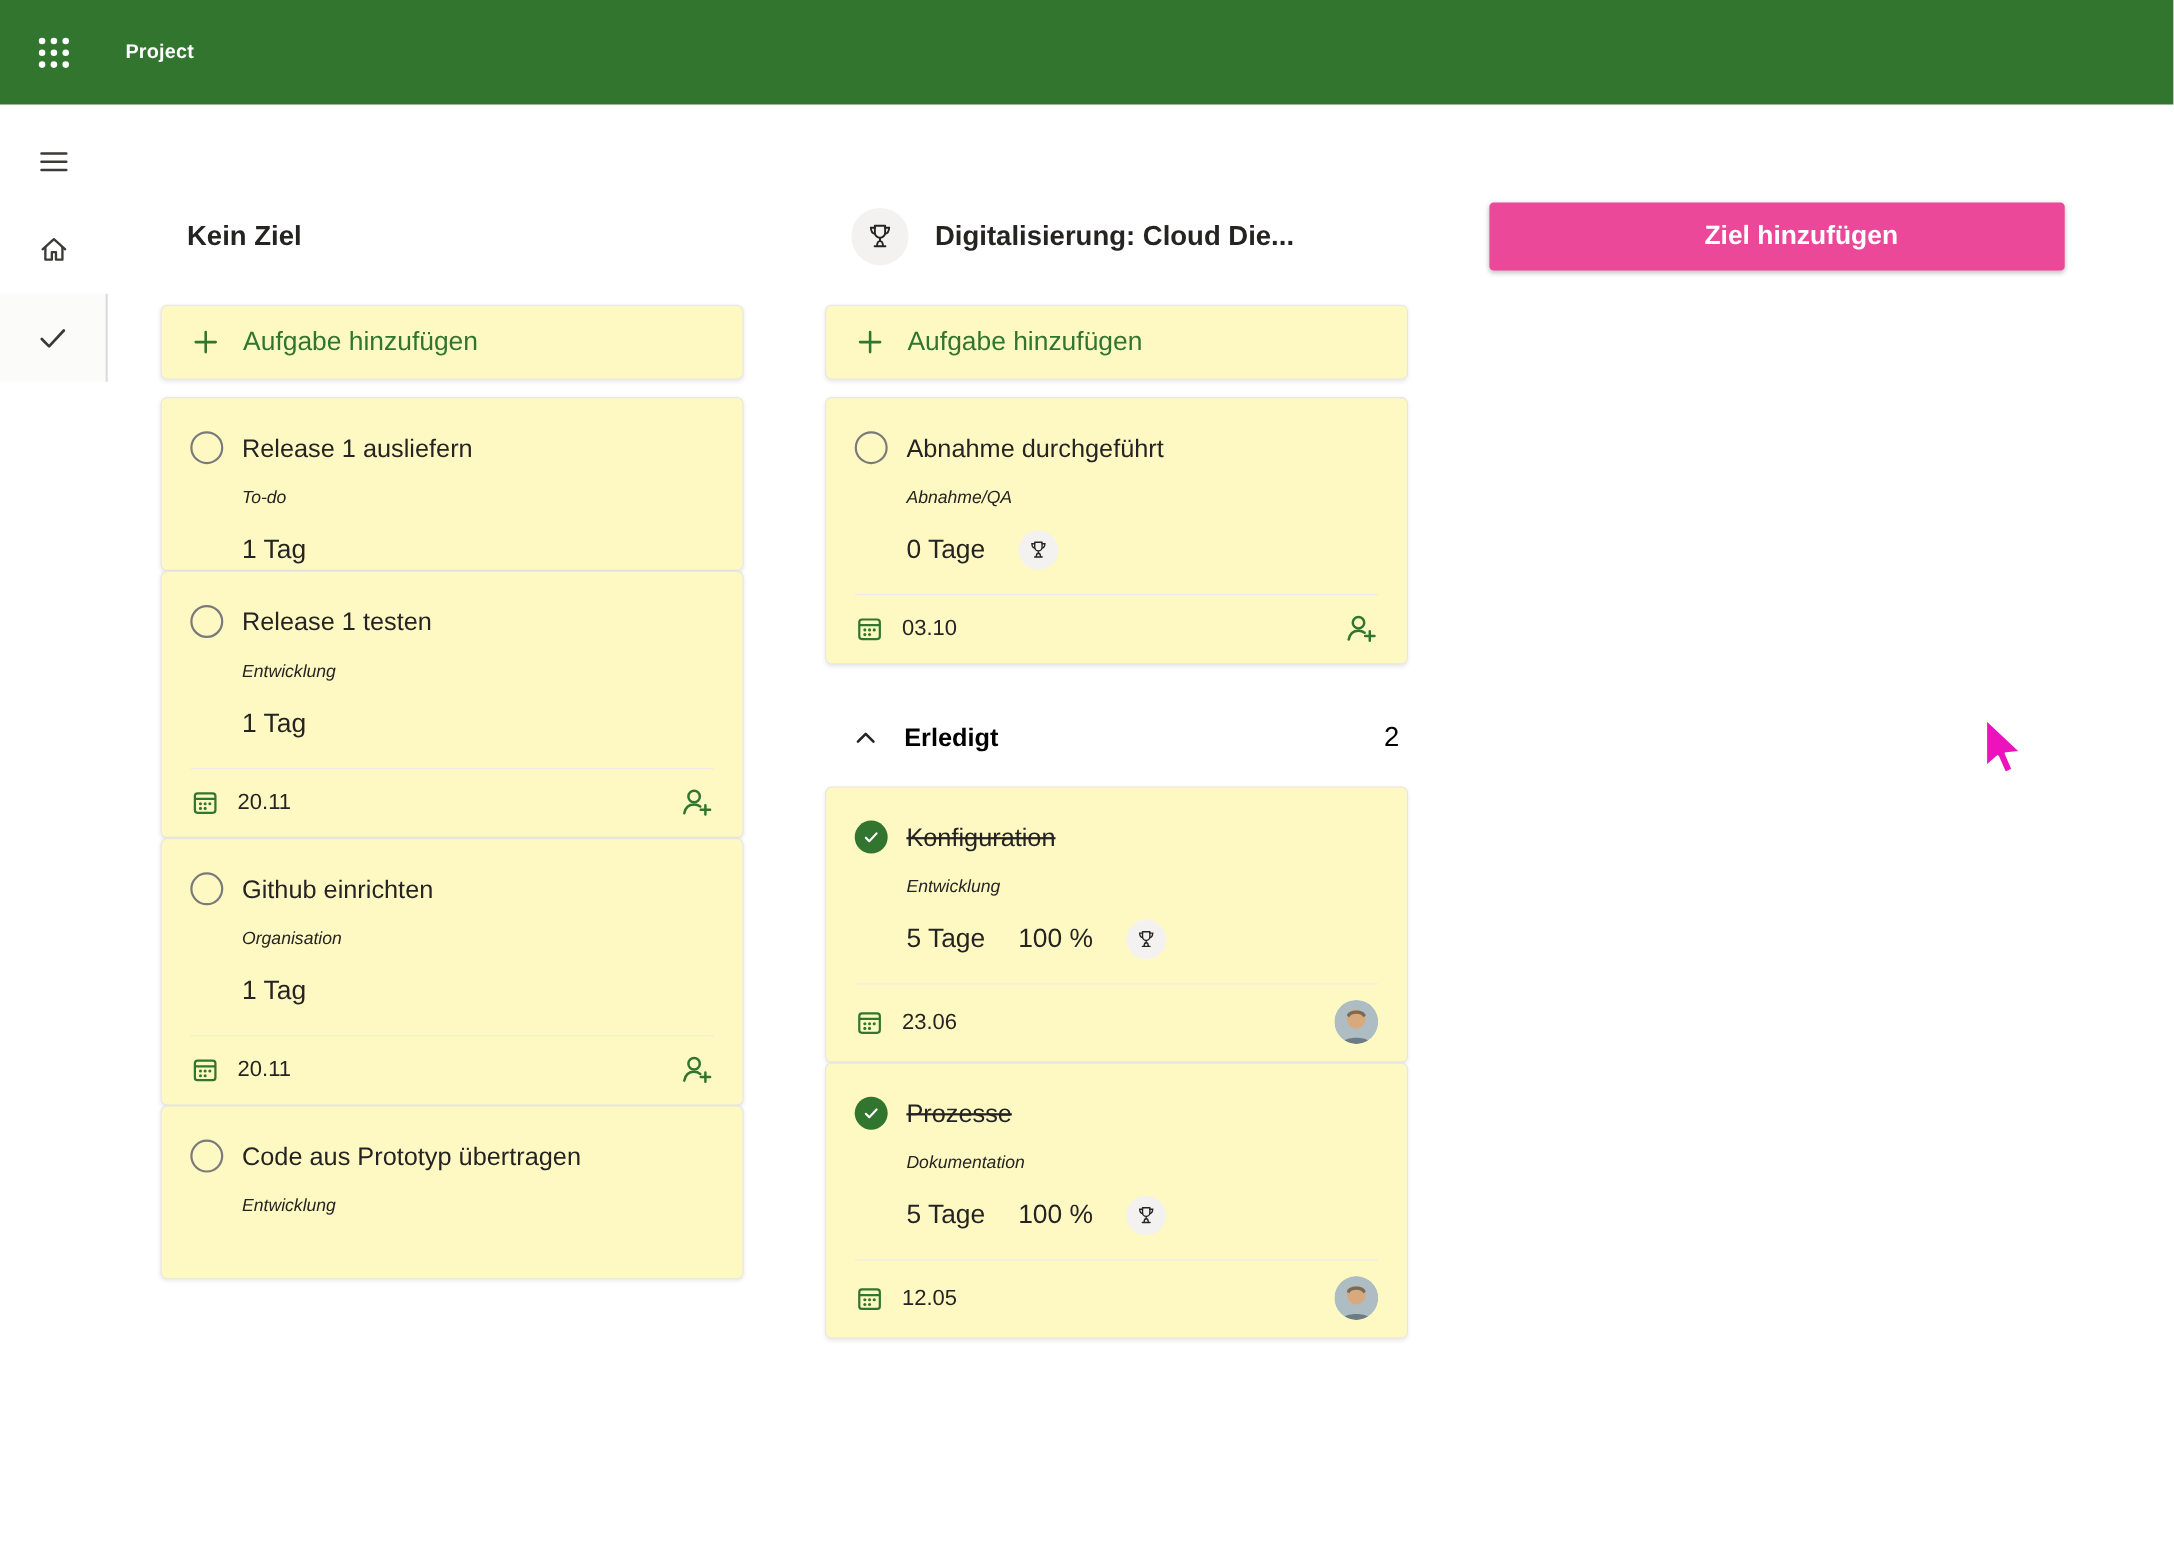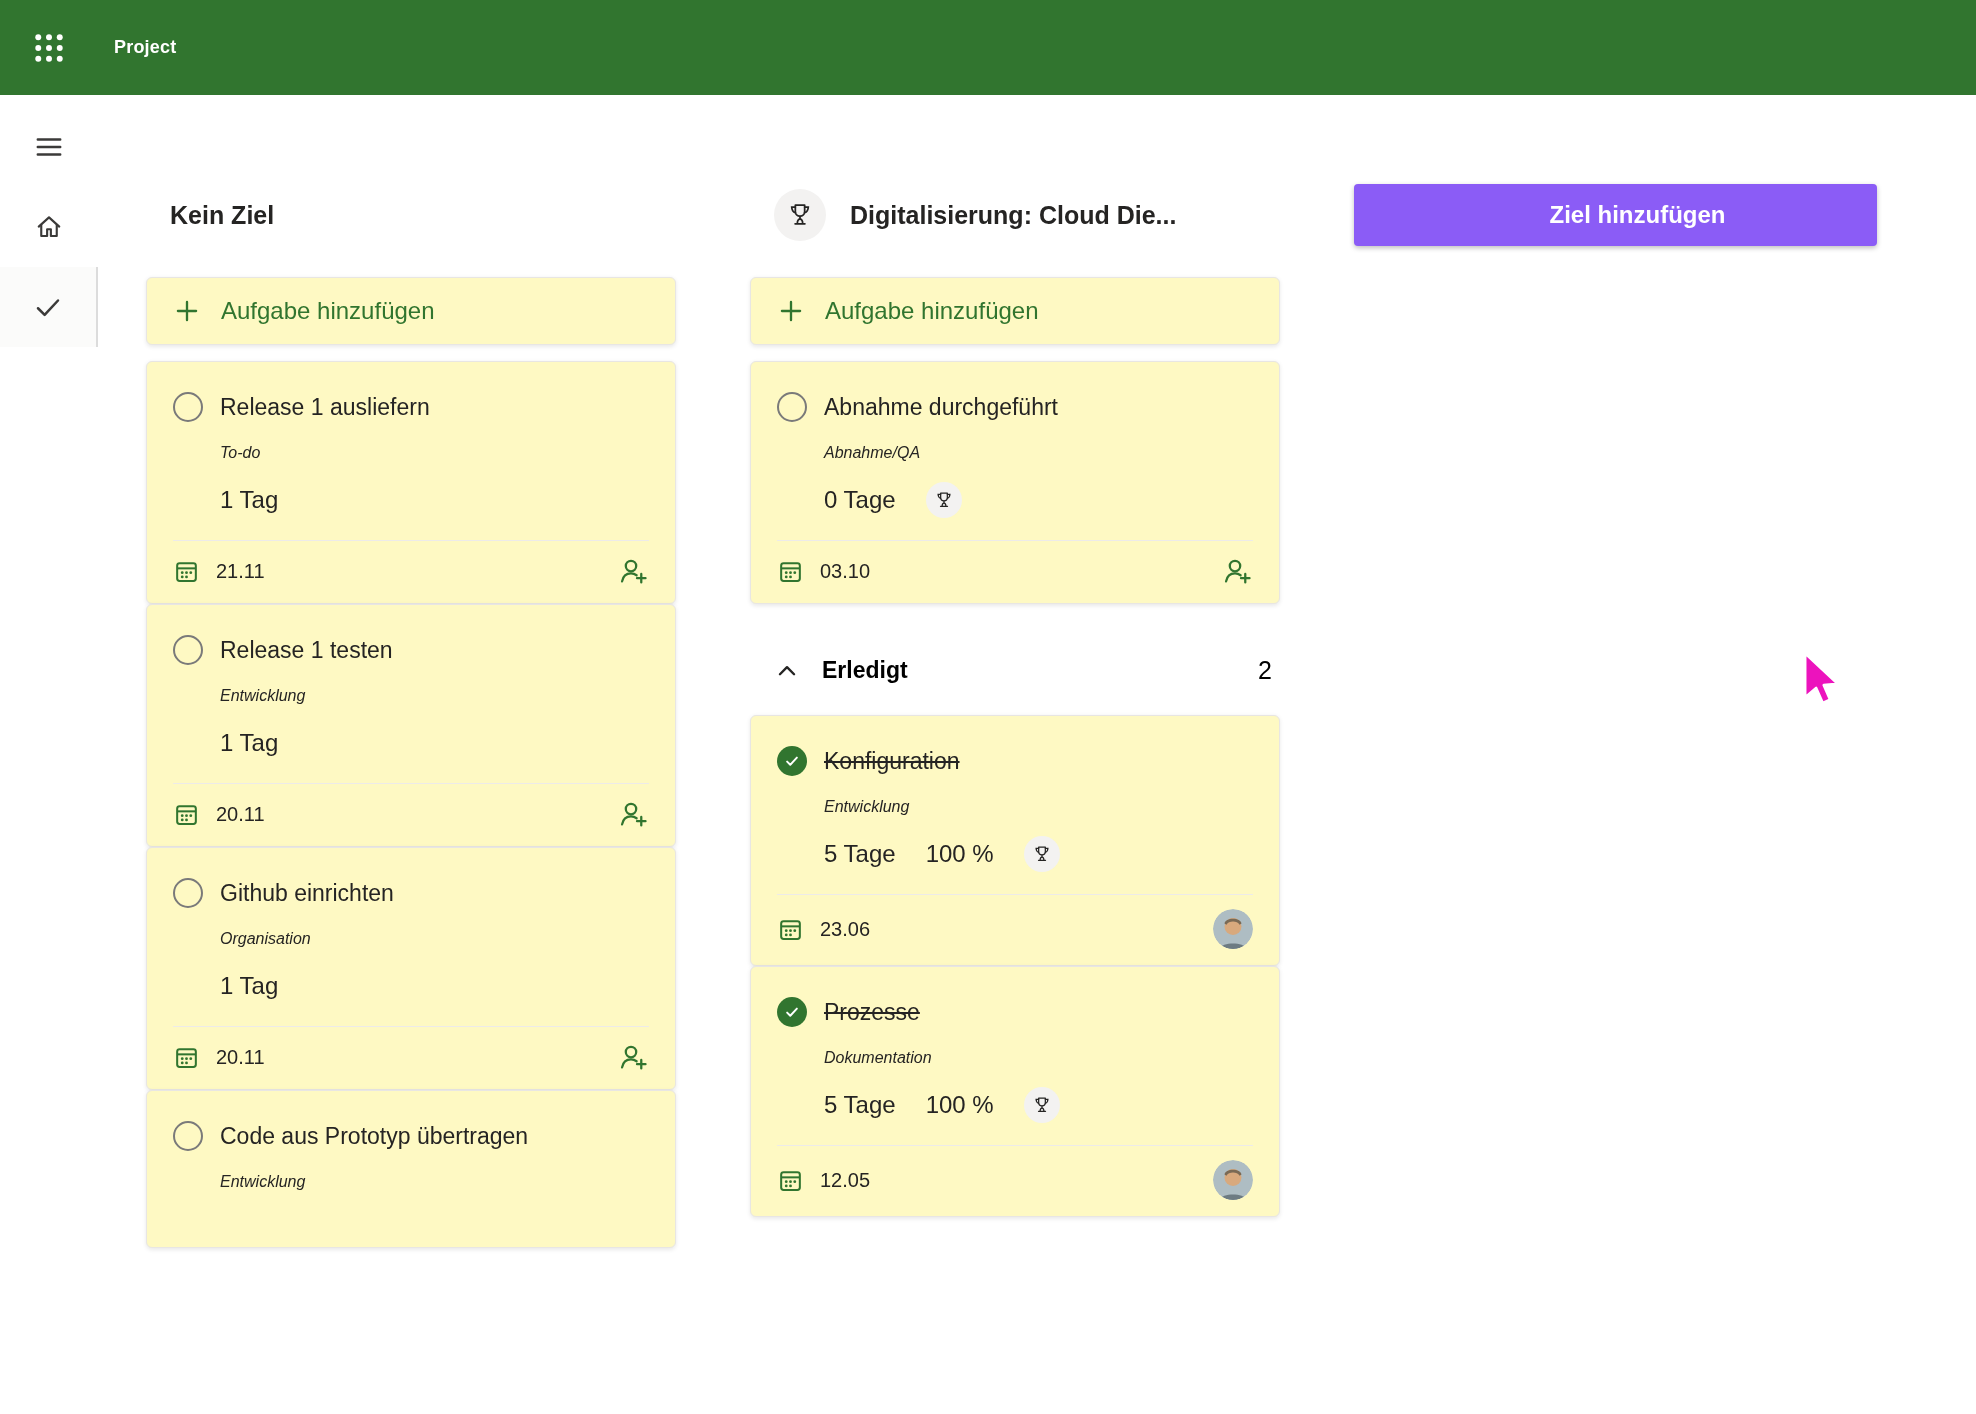--- a/index.html
+++ b/index.html
@@ -31,21 +31,21 @@
   .tab.more { font-weight: 700; letter-spacing: 2px; }
 
   
   .board { display: flex; margin-top: 44px; }
   .column { width: 530px; flex: none; margin-right: 74px; }
   .add-goal-col { width: 523px; flex: none; }
   .col-header { height: 64px; display: flex; align-items: center; gap: 24px; padding-left: 24px; margin-bottom: 30px; }
   .col-title { font-size: 25px; font-weight: 700; color: #252423; white-space: nowrap; }
   .trophy-circle { width: 52px; height: 52px; border-radius: 50%; background: #f3f2f1; display: flex; align-items: center; justify-content: center; color: #252423; flex: none; }
   .trophy-circle svg { width: 28px; height: 28px; }
-  .add-goal-btn { width: 100%; height: 62px; background: #8b5cf6; color: #fff; font-size: 24px; font-weight: 700; border-radius: 4px; text-align: center; box-shadow: 0 2px 5px rgba(0,0,0,0.25); padding-left: 44px; }
+  .add-goal-btn { width: 100%; height: 62px; background: #ec4899; color: #fff; font-size: 24px; font-weight: 700; border-radius: 4px; text-align: center; box-shadow: 0 2px 5px rgba(0,0,0,0.25); padding-left: 44px; }
 
   .card-chrome { background: #fef9c3; border: 1px solid #e8e6e3; border-radius: 6px; box-shadow: 0 1.5px 4px rgba(0,0,0,0.09); }
   .add-task { width: 100%; display: flex; align-items: center; gap: 20px; padding: 19px 26px; margin-bottom: 16px; color: #31752F; font-size: 24px; }
   .add-task svg { width: 28px; height: 28px; flex: none; }
 
   .card { padding: 28px 26px 0; color: #252423; }
   .title-row { display: flex; align-items: center; gap: 17px; min-height: 34px; }
   .radio { width: 30px; height: 30px; border: 2px solid #7a7a7a; border-radius: 50%; flex: none; }
   .check-circle { width: 30px; height: 30px; border-radius: 50%; background: #31752F; color: #fff; display: flex; align-items: center; justify-content: center; flex: none; }
   .check-circle svg { width: 18px; height: 18px; }
@@ -197,34 +197,20 @@
 
         <div class="card card-chrome">
           <div class="title-row">
             <span class="radio"></span>
             <span class="card-title">Release 1 ausliefern</span>
           </div>
           <div class="bucket">To-do</div>
           <div class="duration-row">
             <span>1 Tag</span>
           </div>
-          <div class="card-footer">
-            <span class="cal-icon">
-                <svg>
-                  <use href="#i-cal"></use>
-                </svg>
-              </span>
-            <span class="due-date">21.11</span>
-            <span class="spacer"></span>
-            <button class="assign-btn">
-              <svg>
-                  <use href="#i-padd"></use>
-                </svg>
-            </button>
-          </div>
         </div>
 
         <div class="card card-chrome">
           <div class="title-row">
             <span class="radio"></span>
             <span class="card-title">Release 1 testen</span>
           </div>
           <div class="bucket">Entwicklung</div>
           <div class="duration-row">
             <span>1 Tag</span>

